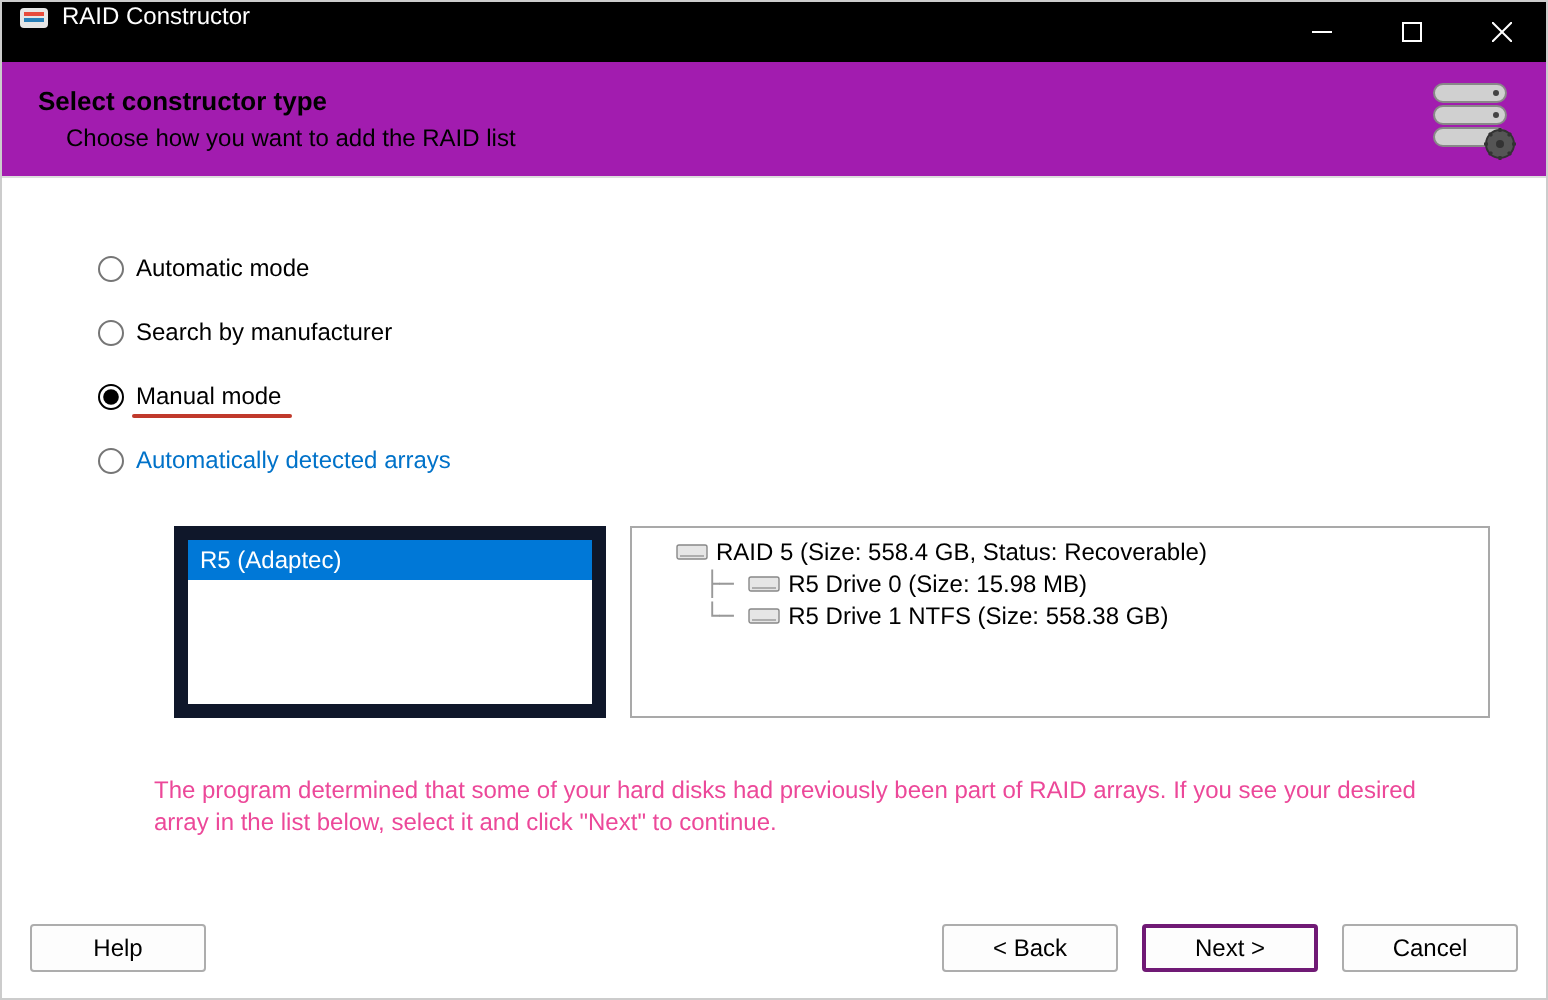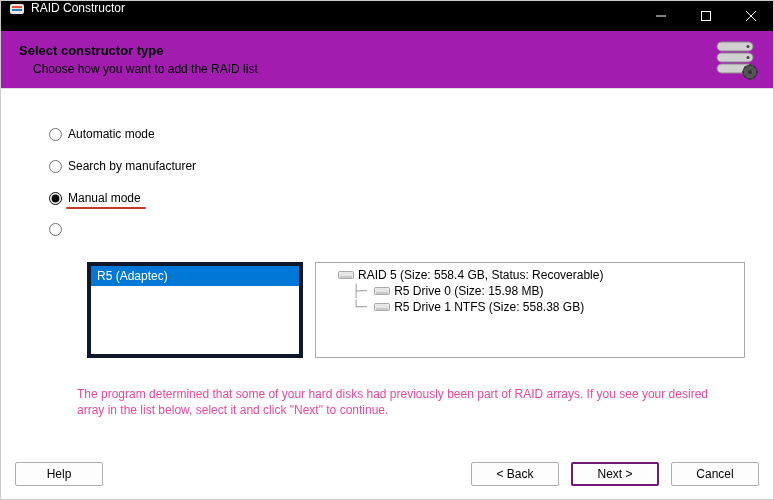--- a/index.html
+++ b/index.html
@@ -18,21 +18,21 @@
   .header-icon { position: absolute; right: 14px; top: 10px; }
   
   .content { padding: 20px 28px 0 48px; }
   .radio-group { margin-bottom: 26px; }
   .radio-item { margin-bottom: 14px; display: flex; align-items: center; font-size: 12px; position: relative; margin-top: 18px; }
   .radio-item input[type="radio"] { margin-right: 6px; width: 13px; height: 13px; accent-color: #000; }
   .radio-item.blue-text label { color: #0072c9; }
   .radio-item.underlined::after { content: ''; position: absolute; left: 17px; bottom: -4px; width: 80px; height: 2px; background: #c0392b; border-radius: 1px; }
   
   .panels { display: flex; gap: 12px; margin-left: 38px; margin-bottom: 28px; }
-  .panel-left { width: 216px; height: 96px; border: 4px solid #0f172a; background: #fff; overflow: hidden; }
+  .panel-left { width: 216px; height: 96px; border: 7px solid #0f172a; background: #fff; overflow: hidden; }
   .panel-left-item { background: #0078d7; color: #fff; padding: 3px 6px; font-size: 12px; }
   .panel-right { flex: 1; border: 1px solid #a9a9a9; background: #fff; padding: 4px 6px; font-size: 12px; height: 96px; }
   .tree-row { display: flex; align-items: center; padding: 1px 16px; }
   .tree-connector { color: #999; font-family: monospace; white-space: pre; }
   .disk-icon { width: 16px; height: 12px; margin-right: 4px; flex-shrink: 0; }
   
   .description { margin: 0 28px 0 28px; font-size: 12px; line-height: 16px; color: #ec4899; }
   
   .footer { position: absolute; bottom: 0; left: 0; right: 0; height: 50px; display: flex; align-items: center; padding: 0 14px; background: #fff; }
   .footer-left { flex: 1; }
@@ -111,20 +111,21 @@
     <div class="radio-item">
       <input type="radio" name="mode" style="">
       <label>Search by manufacturer</label>
     </div>
     <div class="radio-item underlined">
       <input type="radio" name="mode" checked="" style="">
       <label>Manual mode</label>
     </div>
     <div class="radio-item blue-text">
       <input type="radio" name="mode" style="">
+      <label>Automatically detected arrays</label>
     </div>
   </div>
 
   <div class="panels">
     <div class="panel-left">
       <div class="panel-left-item">R5 (Adaptec)</div>
     </div>
     <div class="panel-right">
       <div class="tree-row">
         <svg class="disk-icon disk-svg" viewBox="0 0 16 12">

